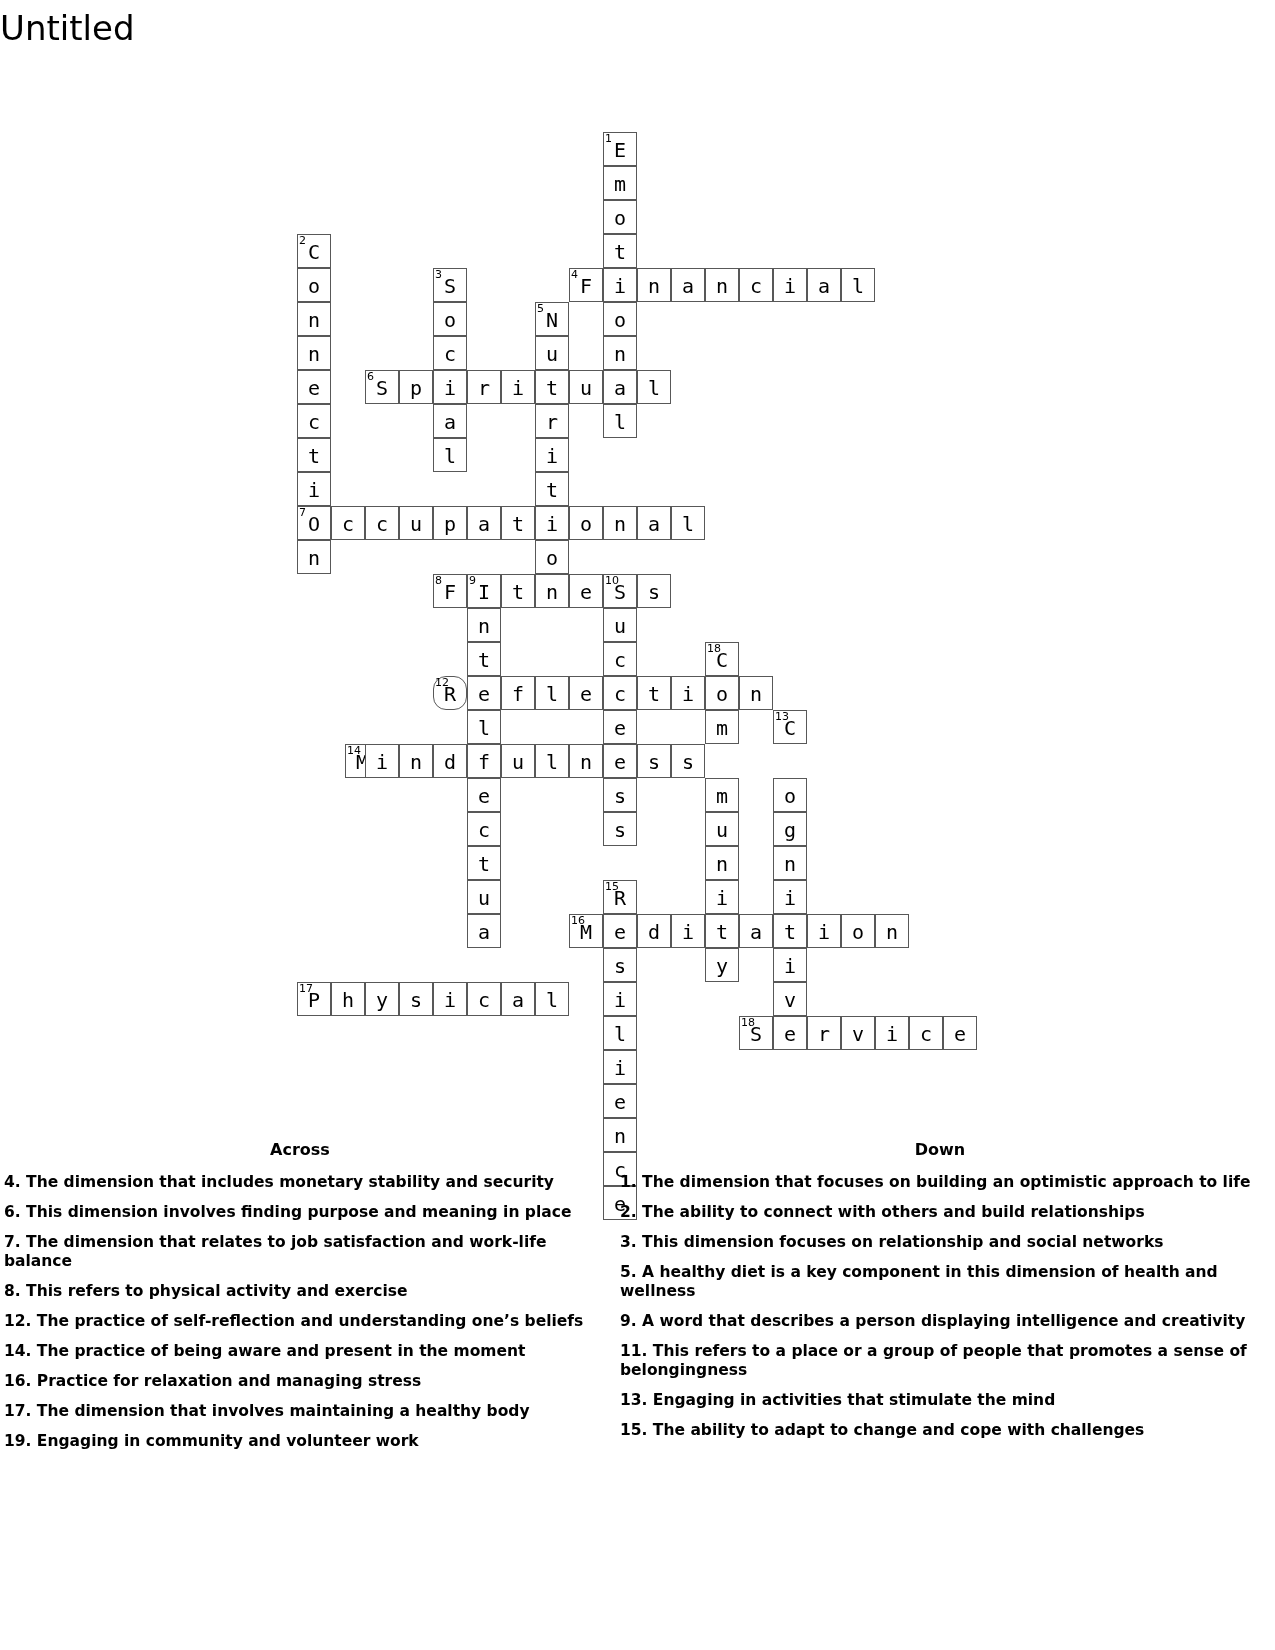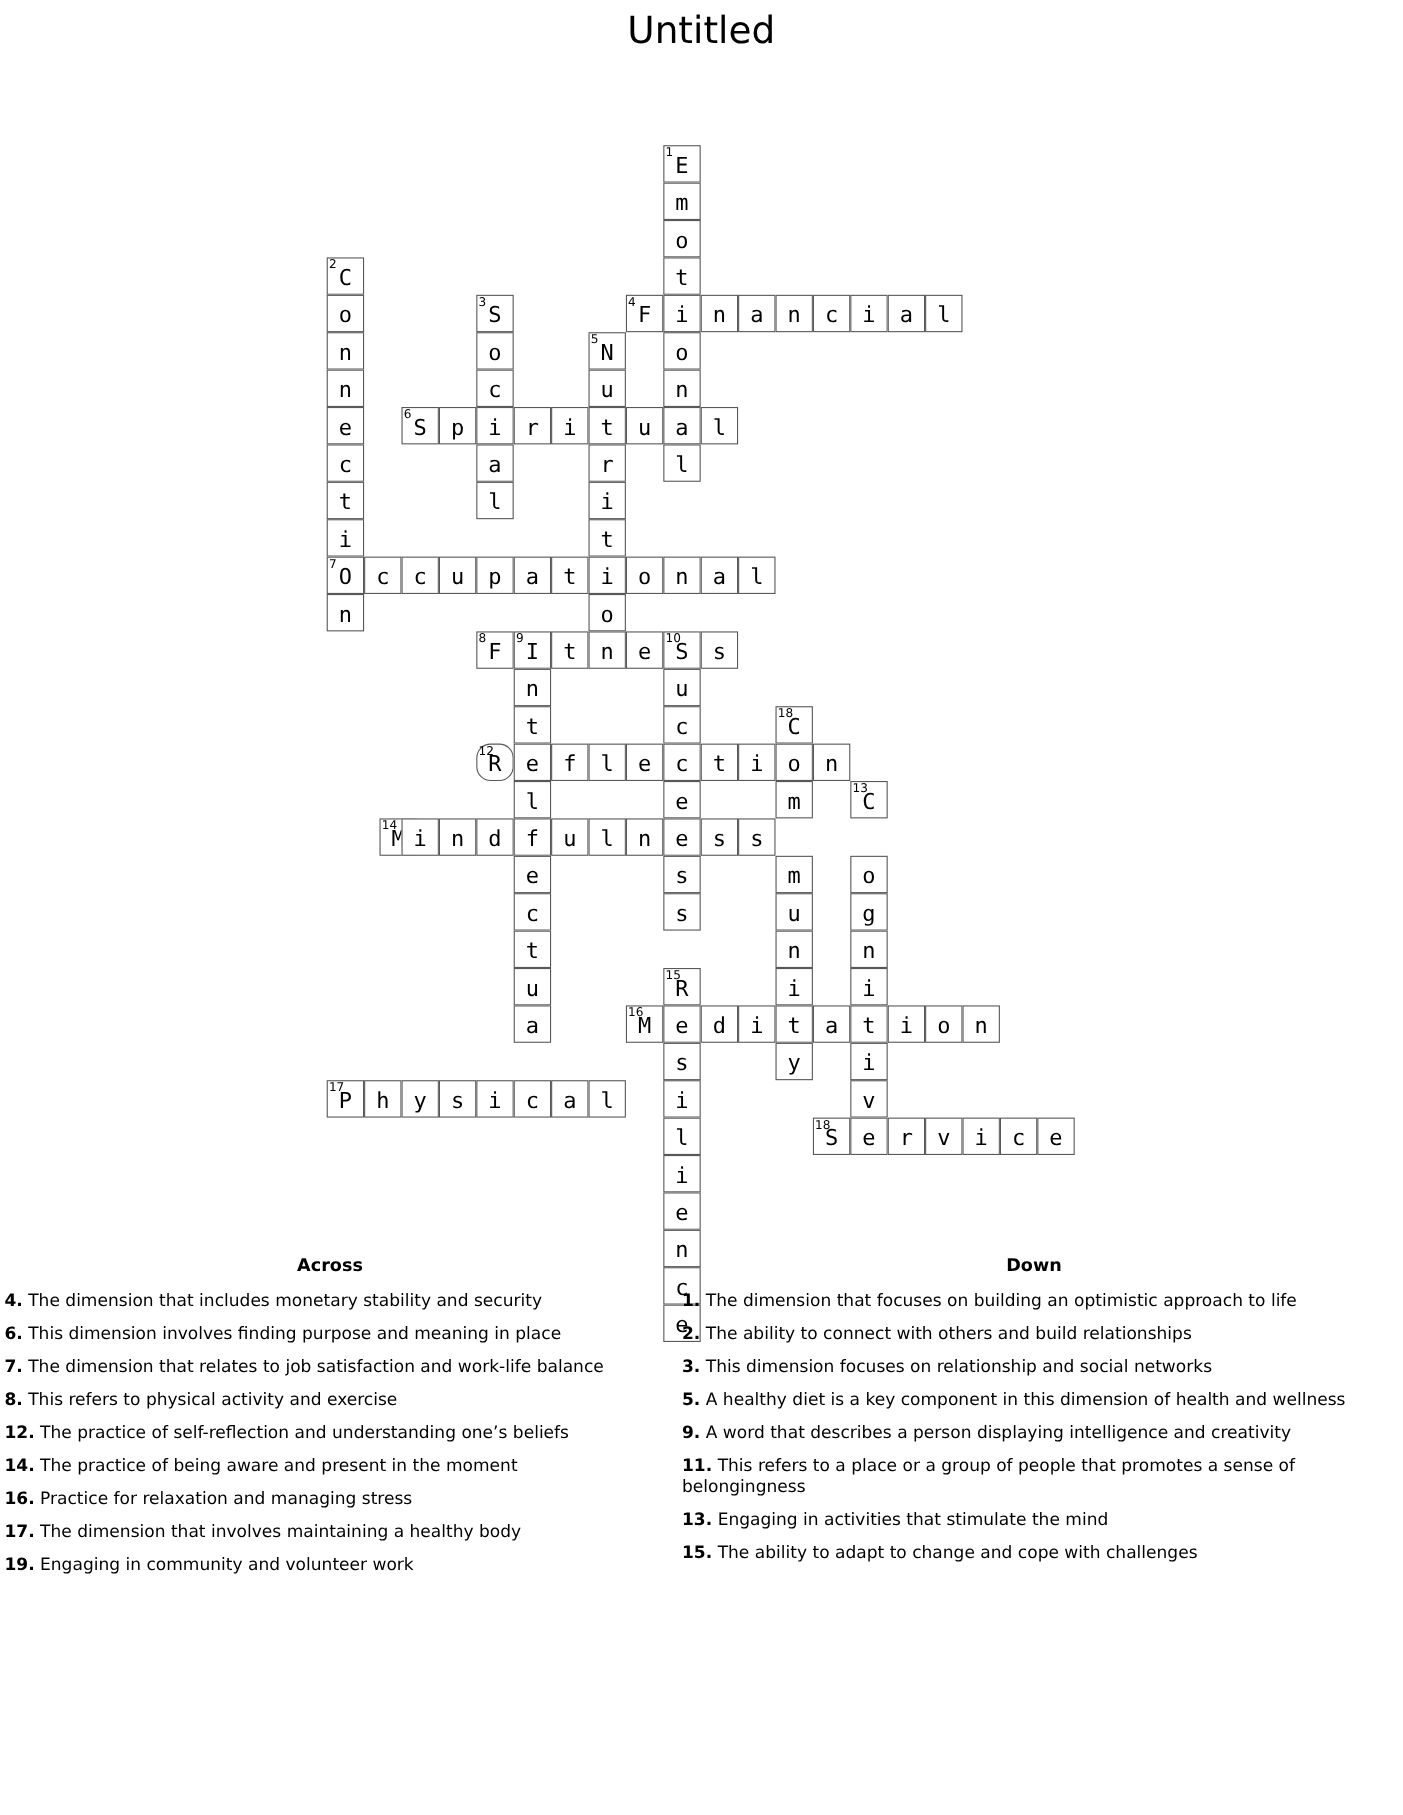--- a/index.html
+++ b/index.html
@@ -10,21 +10,21 @@
   }
   body {
     width: 1275px;
     height: 1650px;
     font-family: "DejaVu Sans", sans-serif;
     color: #000000;
     position: relative;
     overflow: hidden;
   }
   #puzzle-title {
-    text-align: center;
+    text-align: left;
     font-size: 34px;
     font-weight: 400;
     font-family: "DejaVu Sans", sans-serif;
     margin: 0;
     padding-top: 6px;
     line-height: 44px;
     color: #000;
   }
   #grid-area {
     position: relative;
@@ -83,21 +83,21 @@
     font-size: 15.5px;
     line-height: 19px;
     font-family: "DejaVu Sans", sans-serif;
     margin-bottom: 11px;
     color: #000;
     text-indent: 0;
   }
   .clue .cnum {
     font-weight: bold;
   }
-  .clue .ctext { font-weight: normal; }
+  .clue .ctext { font-weight: bold; }
   #across-col .clue { padding-left: 4px; }
   #down-col .clue { padding-left: 10px; }
 </style>
 </head>
 <body>
 
 <h1 id="puzzle-title">Untitled</h1>
 
 <div id="grid-area">
     <div class="cell" style="left: 603px; top: 82px;">

